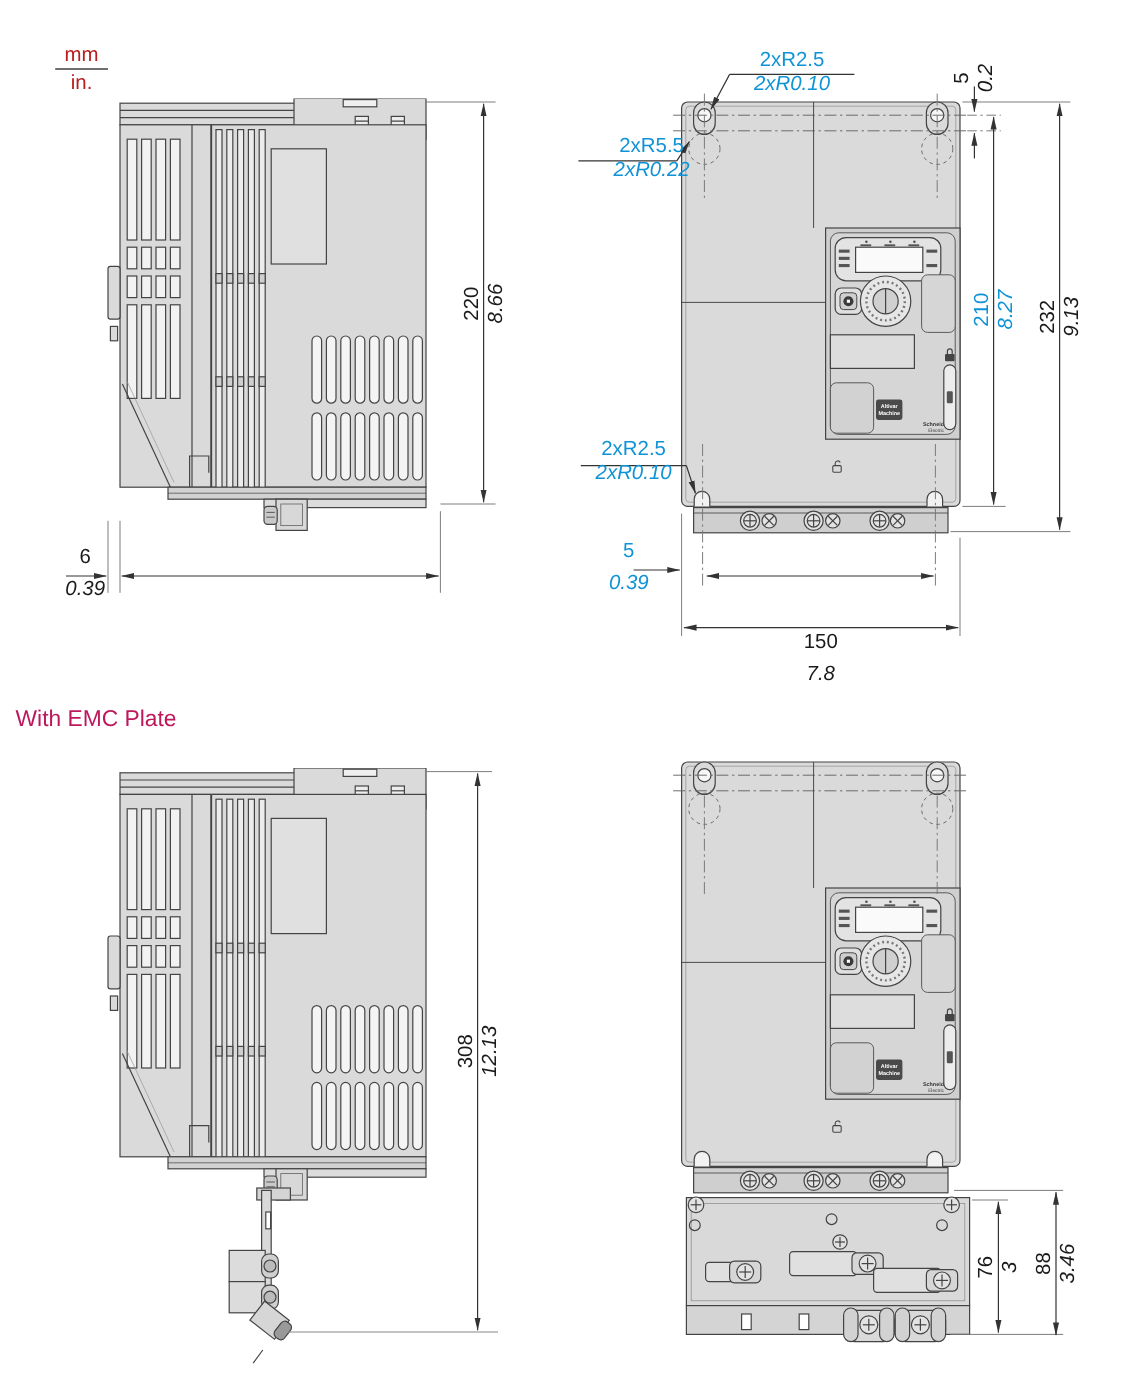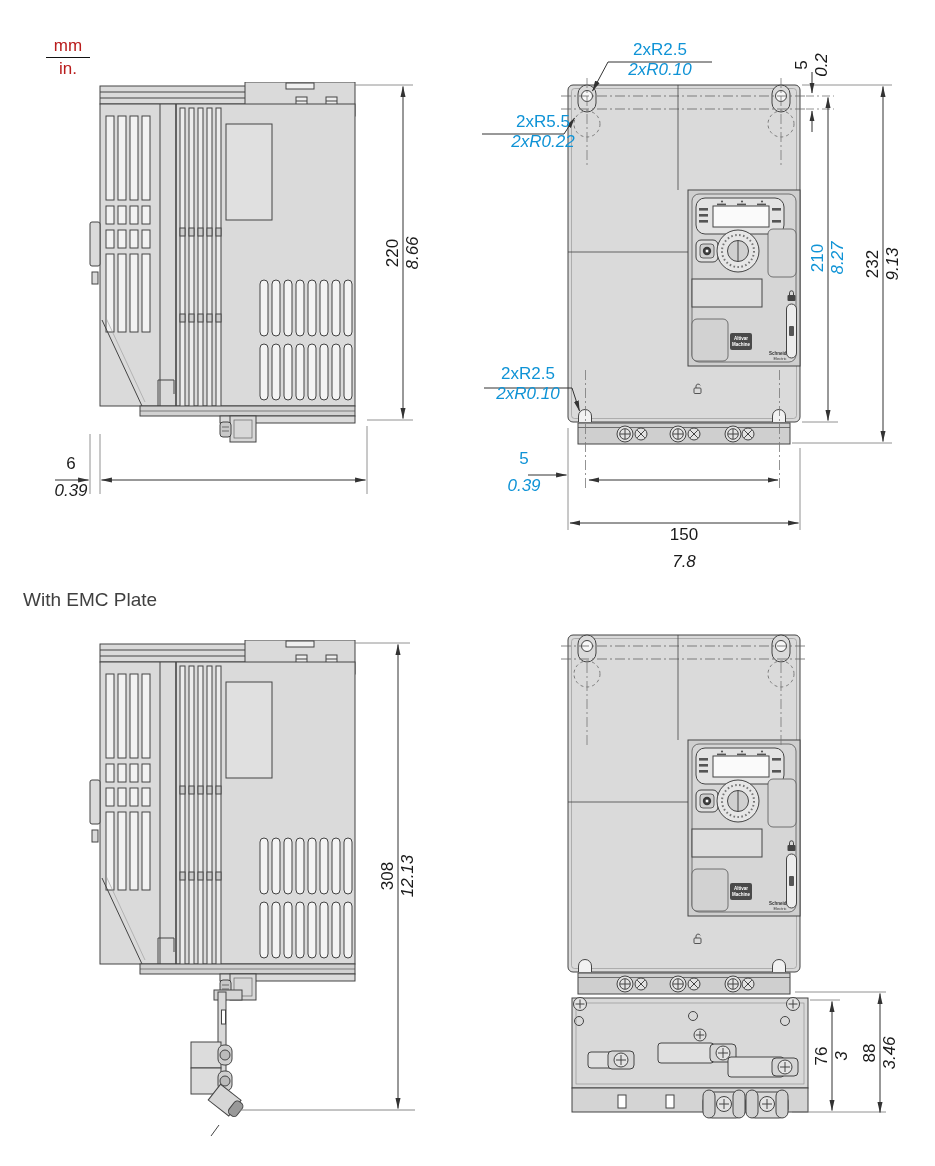--- a/index.html
+++ b/index.html
@@ -8,21 +8,21 @@
   svg.view{position:absolute;}
   .dim{position:absolute;color:#1a1a1a;font-size:17px;line-height:20px;text-align:center;white-space:nowrap;}
   .dim span{display:block;}
   .dim .in{font-style:italic;}
   .dim.gap .mm{margin-bottom:7px;}
   .dim.blue{color:#0f93d6;}
   .rot{display:flex;flex-direction:column;justify-content:center;transform:rotate(-90deg);transform-origin:50% 50%;}
   .legend{position:absolute;left:46px;top:36px;width:44px;text-align:center;font-size:17px;line-height:20px;color:#b91c1c;}
   .legend .mm{display:block;border-bottom:1.5px solid #111;padding-bottom:1px;}
   .legend .in{display:block;padding-top:1px;}
-  .sec-title{position:absolute;left:23px;top:589px;font-size:19px;color:#404040;}
+  .sec-title{position:absolute;left:13px;top:589px;font-size:19px;color:#be185d;}
 </style>
 </head>
 <body>
 
 <div class="page">
 
 <svg width="0" height="0" style="position:absolute" aria-hidden="true">
 <defs>
   <marker id="ar" viewBox="0 0 10 6" refX="9.5" refY="3" markerWidth="11" markerHeight="7" orient="auto-start-reverse">
     <path d="M0,0.7 L10,3 L0,5.3 Z" fill="#333"></path>

